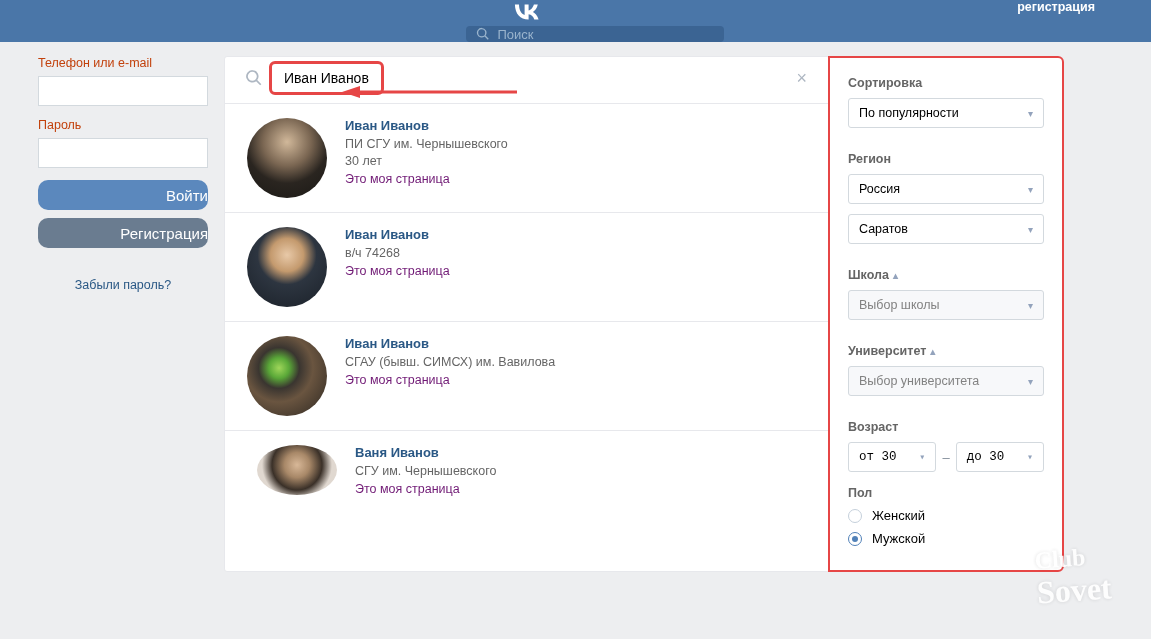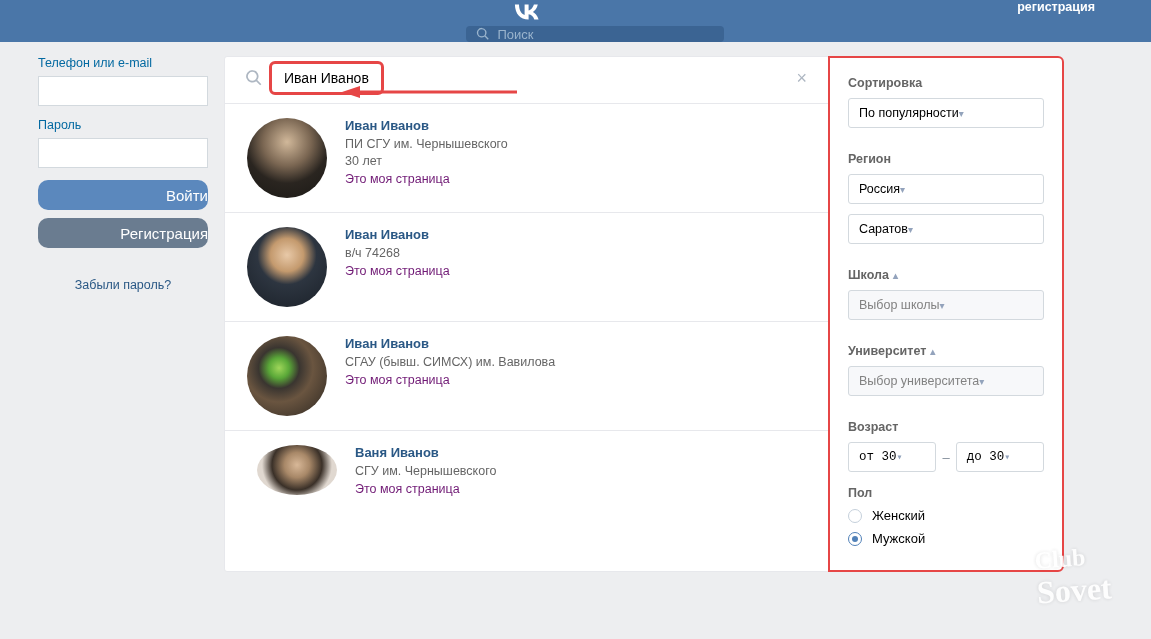--- a/index.html
+++ b/index.html
@@ -4,21 +4,21 @@
 <style>
   * { box-sizing: border-box; margin:0; padding:0; }
   body { font-family: -apple-system, BlinkMacSystemFont, "Segoe UI", Arial, sans-serif; background:#edeef0; color:#000; font-size:13px; width:1151px; height:639px; overflow:hidden; position:relative;}
   .topbar { background:#4a76a8; height:42px; display:flex; align-items:center; padding:0 0 0 38px; position:relative;flex-direction:column;}
   .logo { color:#fff; font-weight:bold; font-size:22px; margin-right:135px; }
   .topsearch { background:#3b6493; border-radius:4px; width:258px; height:30px; display:flex; align-items:center; padding:0 10px; color:#9ab4cd;}
   .topsearch svg { width:14px; height:14px; fill:#9ab4cd; margin-right:8px;}
   .register-link { position:absolute; right:56px; color:#fff; font-size:12.5px; font-weight:600;}
   .wrap { display:flex; padding:14px 38px 0 38px; gap:16px;}
   .login-box { width:170px; }
-  .login-box label { display:block; font-size:12.5px; color:#0369a1; margin-bottom:6px;}
+  .login-box label { display:block; font-size:12.5px; color:#c2410c; margin-bottom:6px;}
   .login-box input { width:100%; height:30px; border:1px solid #d3d9de; background:#fff; margin-bottom:12px; padding:0 8px; font-size:13px;}
   .btn { width:100%; height:30px; border:none; color:#fff; font-size:15px; cursor:pointer; border-radius:10px;text-align:right;}
   .btn-login { background:#5b88bd; margin-bottom:8px;}
   .btn-reg { background:#6a7c90;}
   .forgot { display:block; text-align:center; color:#2a5885; margin-top:30px; font-size:12.5px;}
   .main { flex:1; display:flex; gap:0;}
   .content { background:#fff; border:1px solid #e7e8ec; border-radius:3px; width:606px;}
   .header { padding:16px 22px 12px 22px; display:flex; align-items:baseline; position:relative;}
   .header-title { font-size:20px; color:#000; }
   .header-count { color:#939393; font-size:17px; margin-left:12px;}
@@ -33,21 +33,21 @@
   .av1 { background: radial-gradient(circle at 50% 30%, #d1b89a 0%, #7a6652 35%, #2a2520 60%, #1a1815 100%);}
   .av2 { background: radial-gradient(circle at 50% 35%, #e8c9a8 0%, #c49a6e 25%, #2d3540 45%, #1a2028 100%);}
   .av3 { background: radial-gradient(circle at 40% 40%, #9fd65a 0%, #5aa838 15%, #3a3530 30%, #6a5540 50%, #2a2520 100%);}
   .av4 { background: radial-gradient(circle at 50% 40%, #d8b898 0%, #a88868 25%, #3a3028 50%, #e0d8d0 70%);}
   .name-link { color:#2a5885; font-weight:600; font-size:13px; display:block; margin-bottom:4px;}
   .detail { color:#656565; font-size:12.5px; display:block; margin-bottom:3px;}
   .mypage { color:#701a75; font-size:12.5px;}
   .filters { width:236px; background:#fff; border:2px solid #e64646; border-left-width:2px; border-top-right-radius:6px; border-bottom-right-radius:6px; padding:18px 18px 16px 18px; margin-left:-2px;}
   .filter-label { font-size:12.5px; color:#656565; font-weight:600; margin-bottom:8px; display:block;}
   .filter-label.collapsible::after { content:"▴"; color:#93a3bc; margin-left:4px; font-size:10px; }
-  .select { border:1px solid #d3d9de; border-radius:3px; height:30px; display:flex; align-items:center; justify-content:flex-start; padding:0 10px; font-size:12.5px; color:#000; margin-bottom:10px; cursor:pointer; background:#fff;}
+  .select { border:1px solid #d3d9de; border-radius:3px; height:30px; display:flex; align-items:center; justify-content:space-between; padding:0 10px; font-size:12.5px; color:#000; margin-bottom:10px; cursor:pointer; background:#fff;}
   .select.placeholder { color:#828282; background:#f7f8fa;}
   .select .chev { color:#93a3bc; font-size:10px;}
   .filter-sep { height:14px;}
   .age-row { display:flex; align-items:center; gap:6px;}
   .age-row .select { flex:1; margin-bottom:0;font-family:Liberation Mono, monospace;}
   .dash { color:#818c99;}
   .radio-item { display:flex; align-items:center; margin-bottom:8px; cursor:pointer;}
   .radio { width:14px; height:14px; border:1px solid #c5d0db; border-radius:50%; margin-right:10px; display:flex; align-items:center; justify-content:center;}
   .radio.checked { border-color:#5181b8;}
   .radio.checked::after { content:""; width:6px; height:6px; background:#5181b8; border-radius:50%;}

